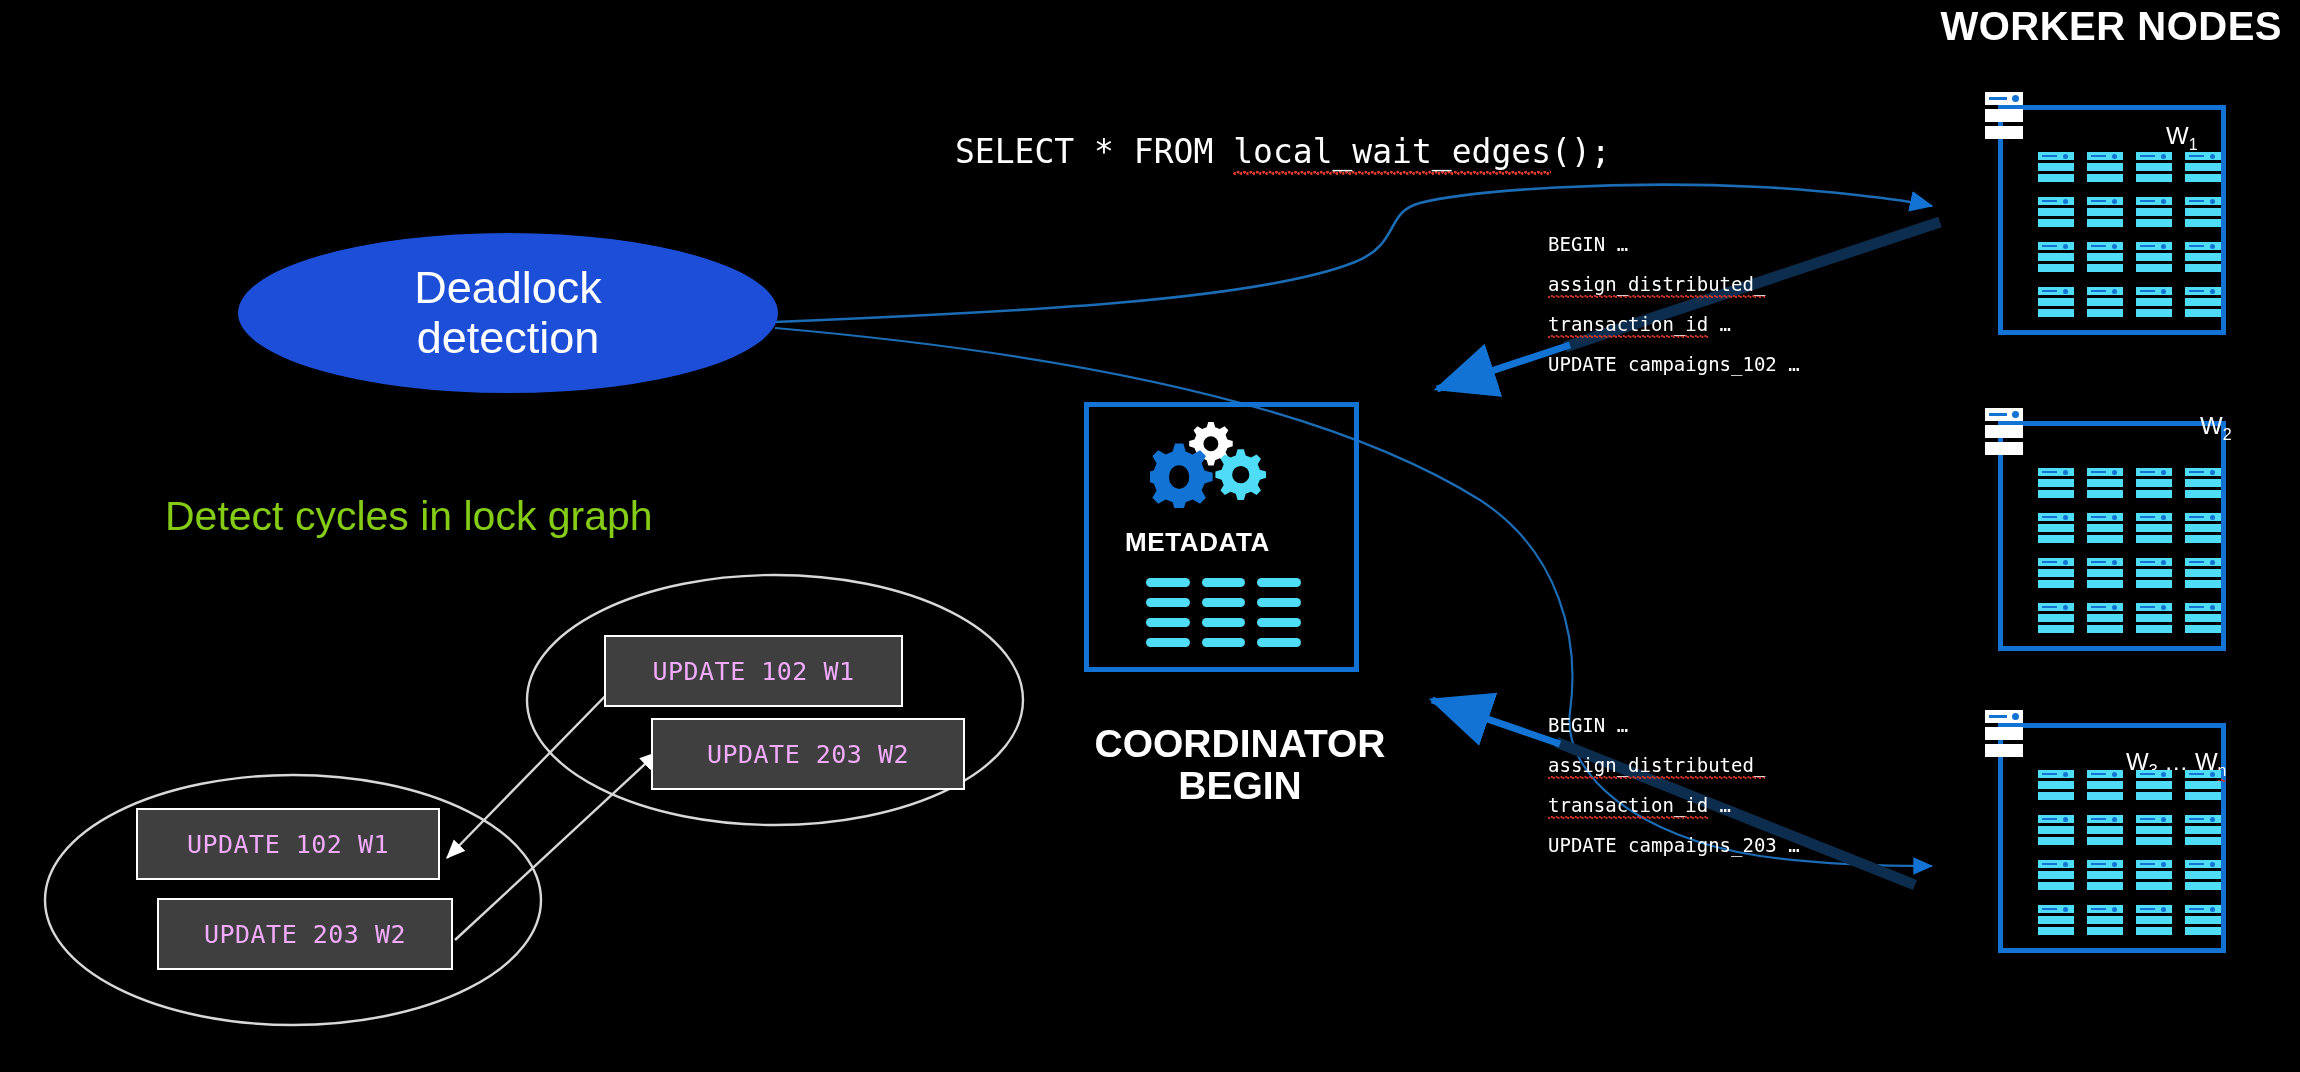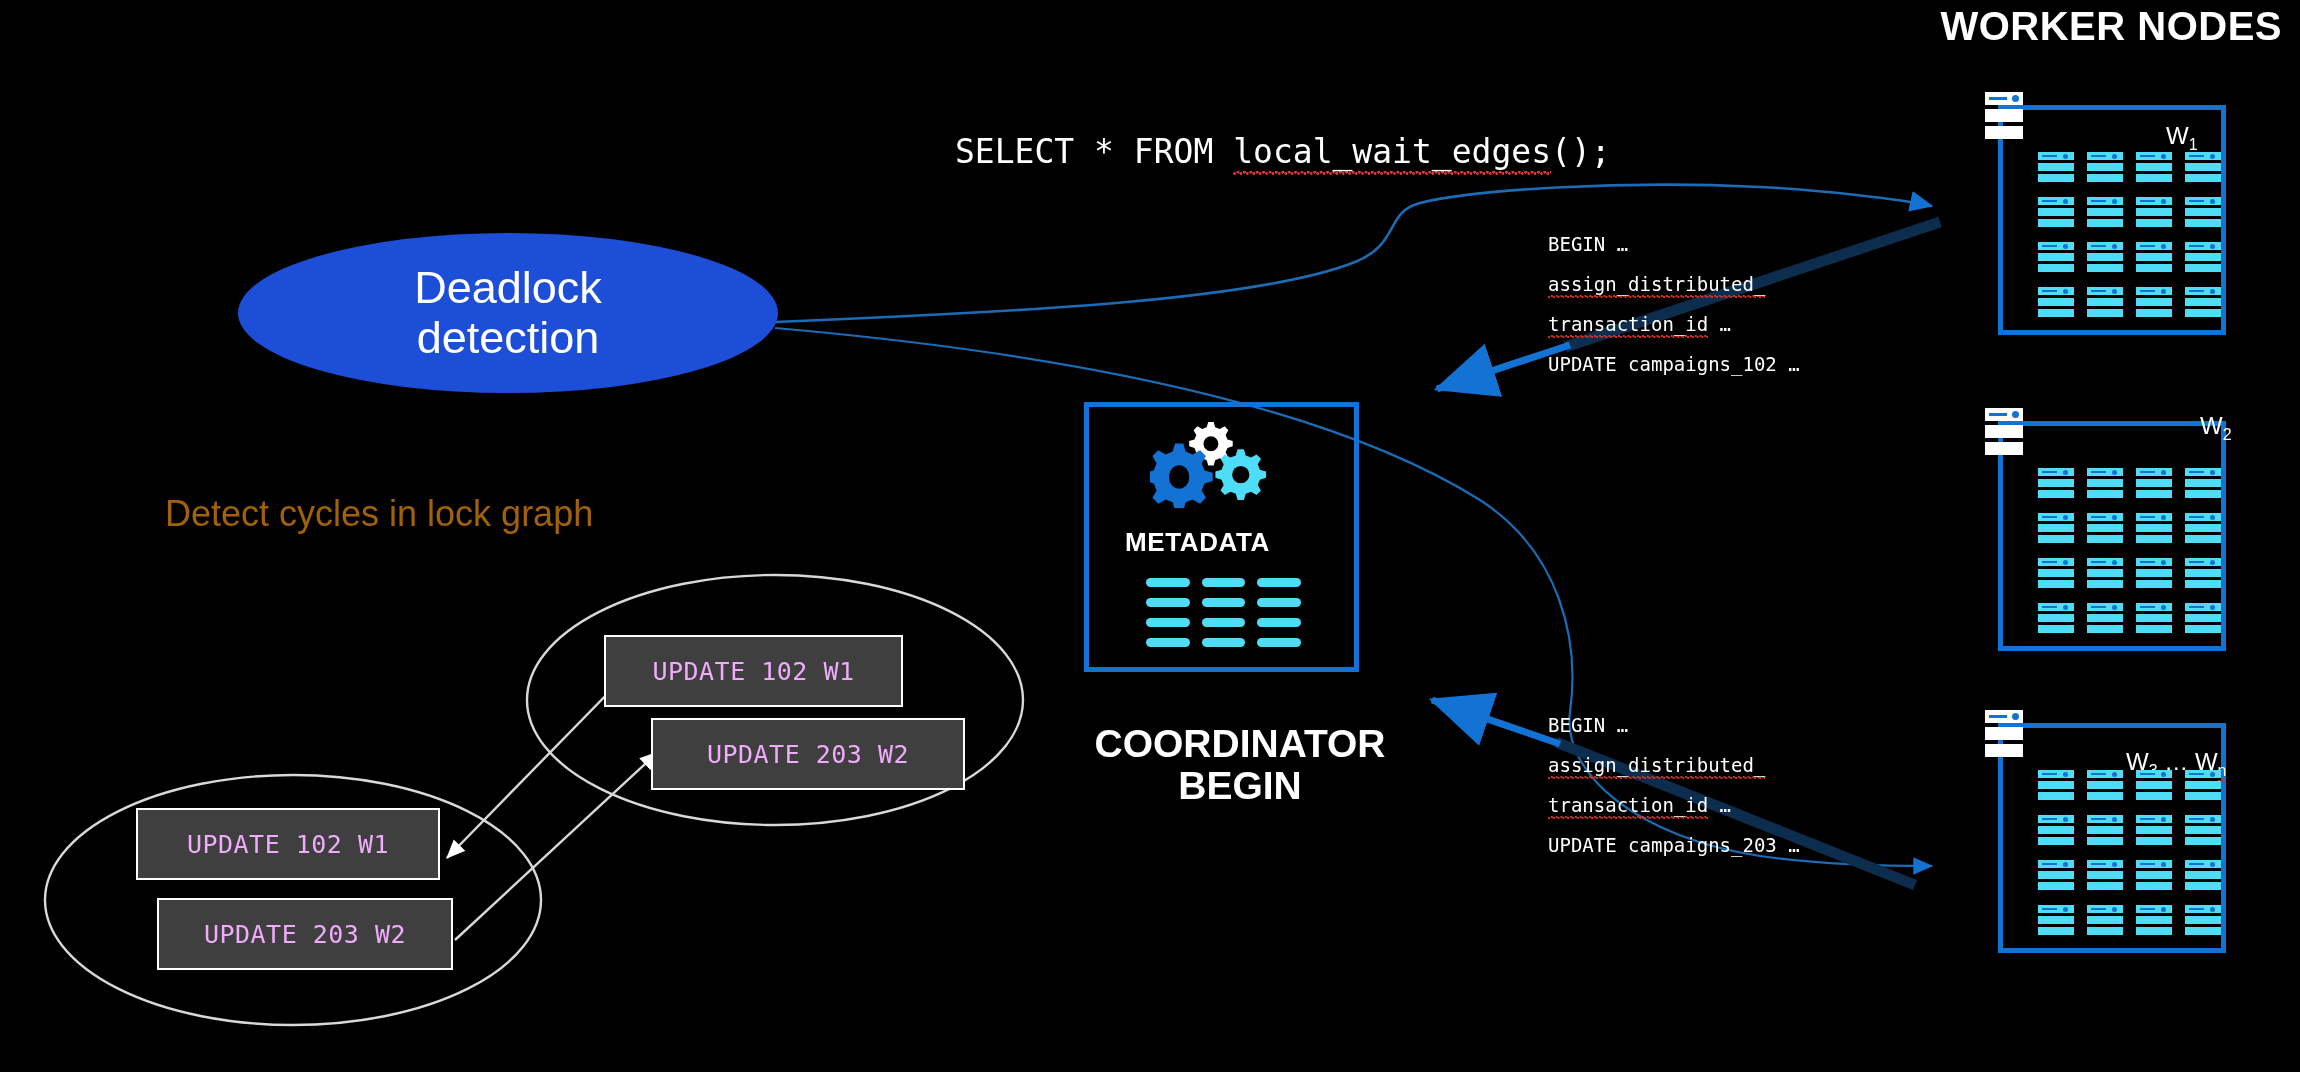--- a/index.html
+++ b/index.html
@@ -56,21 +56,21 @@
   #deadlock-ellipse{
     left:238px;top:233px;width:540px;height:160px;
     background:#1d4ed8;border-radius:50%;
     display:flex;align-items:center;justify-content:center;
   }
   #deadlock-label{
     font-size:45px;line-height:1.12;color:#fff;text-align:center;font-weight:400;
   }
   #detect-cycles-label{
     left:165px;top:493px;
-    font-size:36px;color:#a16207;white-space:nowrap;font-weight:400;
+    font-size:41px;color:#84cc16;white-space:nowrap;font-weight:400;
   }
 
   
   .lock-box{
     position:absolute;background:#3f3f3f;border:2px solid #ffffff;
     display:flex;align-items:center;justify-content:center;
     font-family:"DejaVu Sans Mono","Liberation Mono",monospace;
     font-size:25px;color:#f0abfc;letter-spacing:.5px;
   }
   #lock-box-a{left:136px;top:808px;width:300px;height:68px;}

